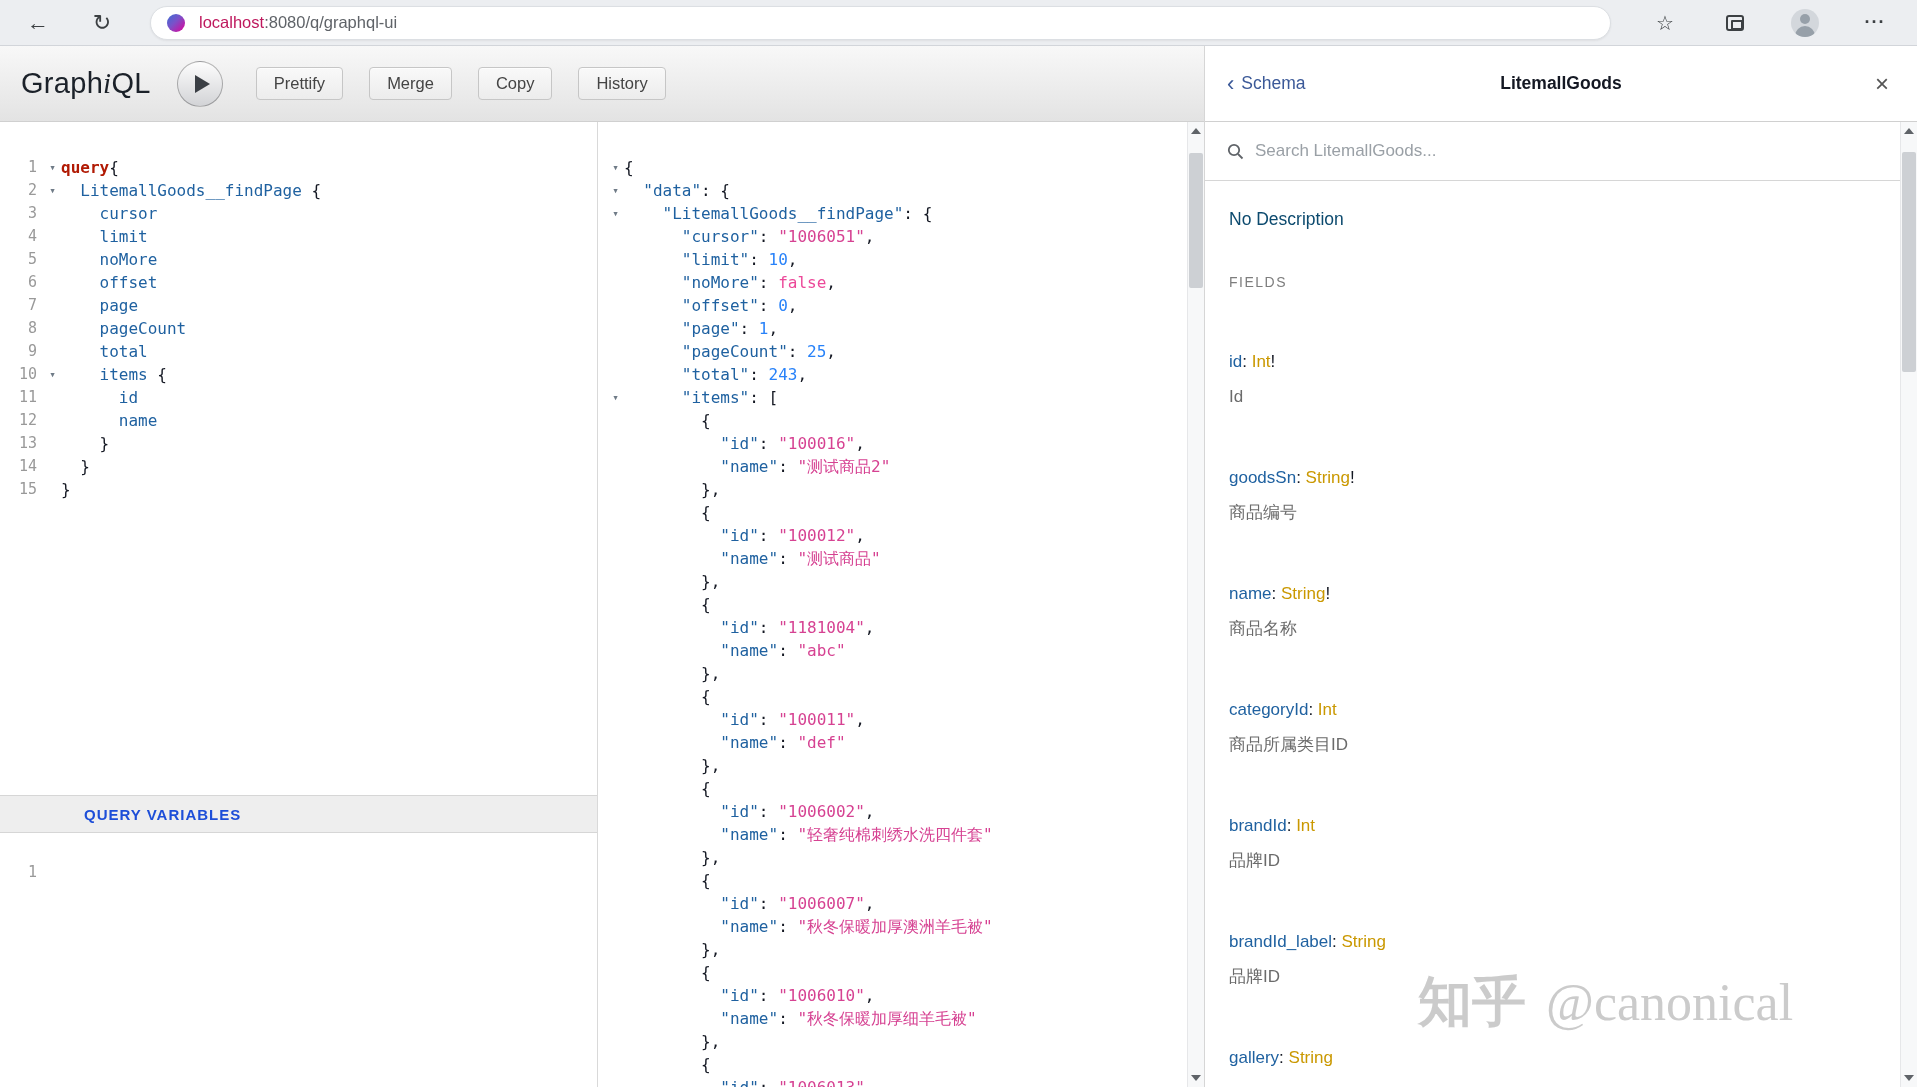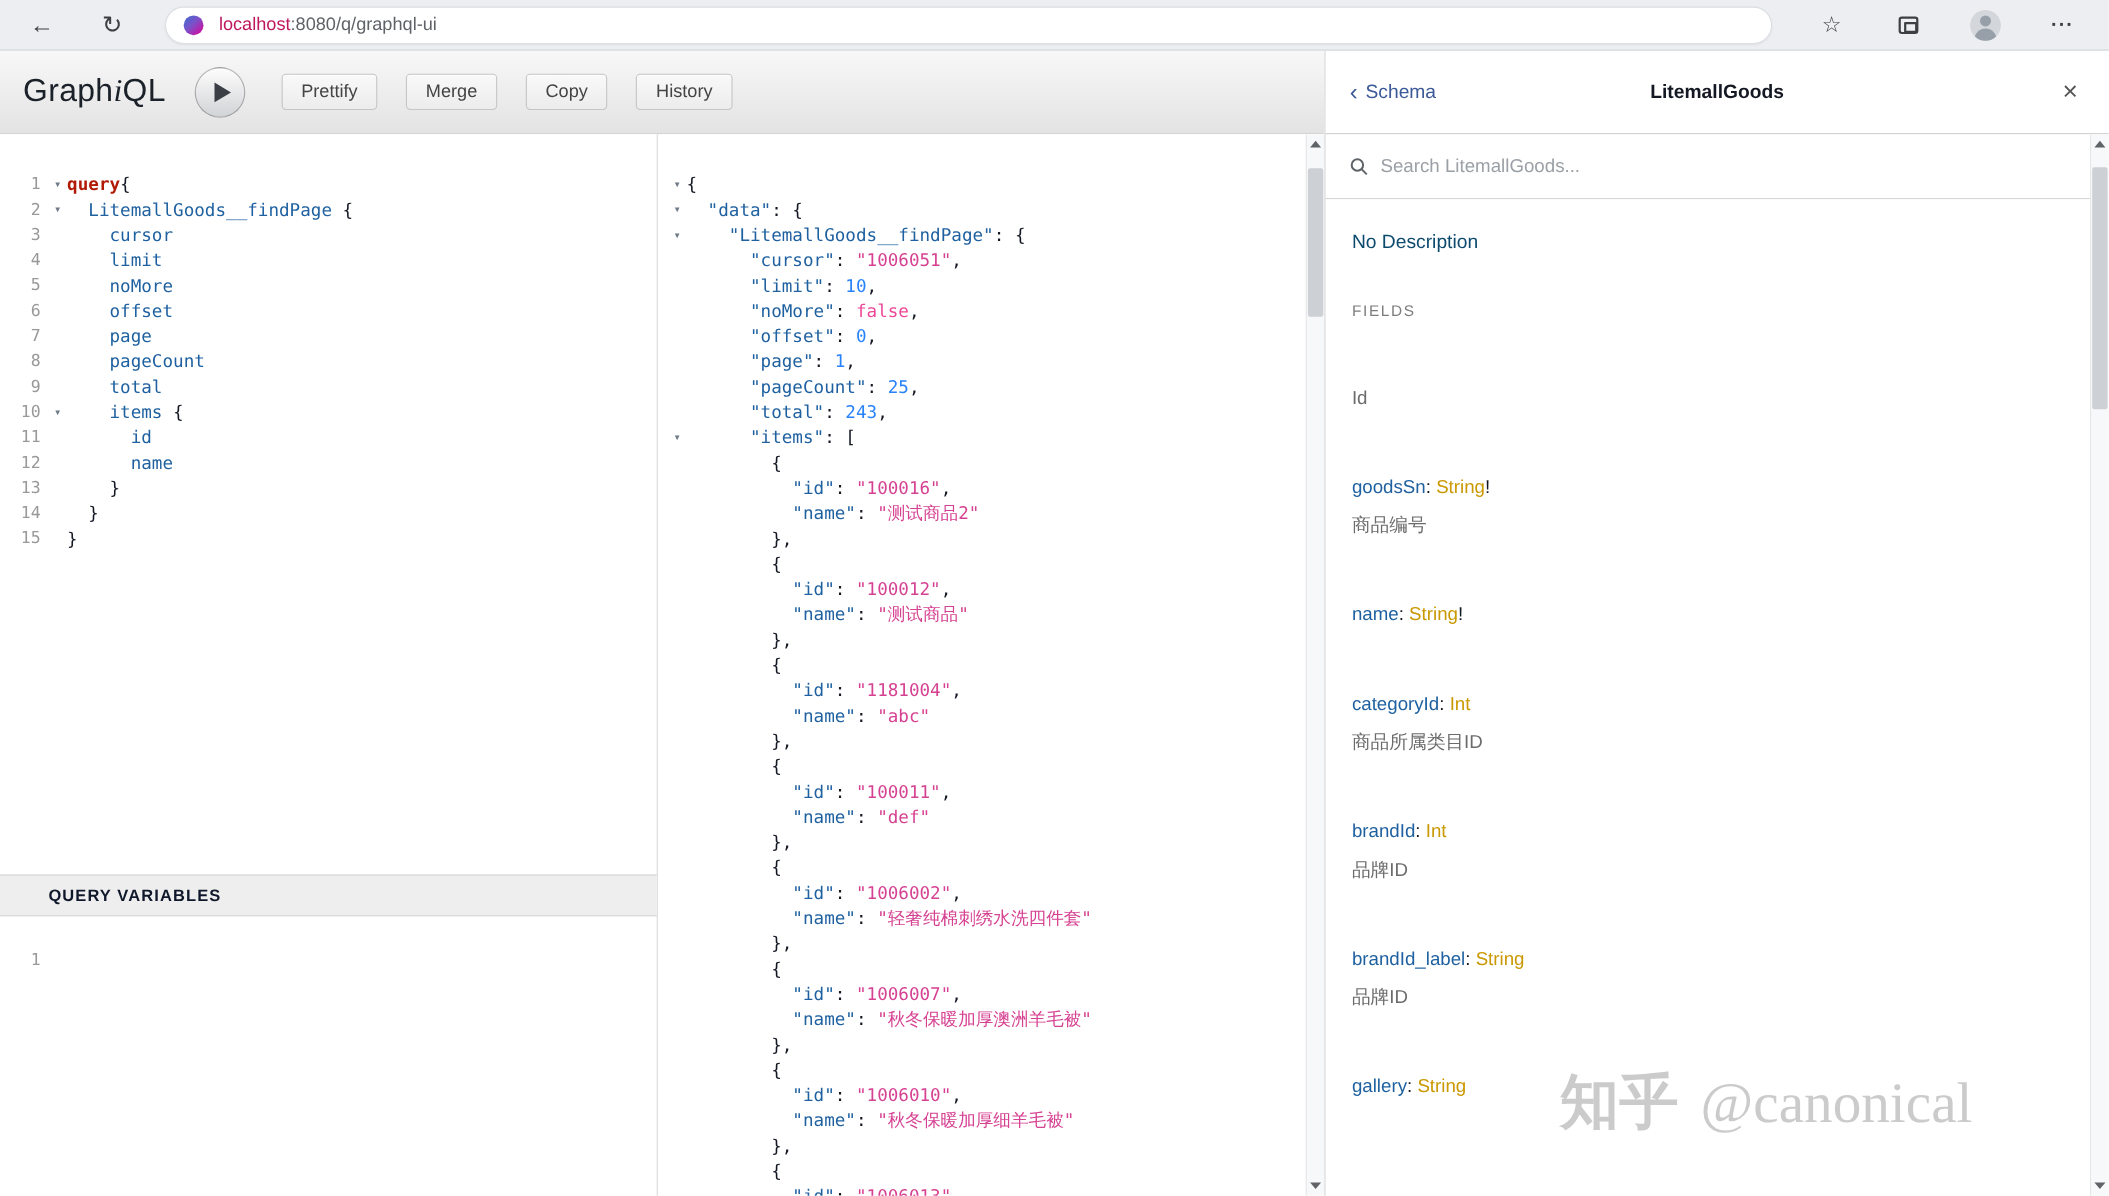--- a/index.html
+++ b/index.html
@@ -50,22 +50,22 @@
     background:linear-gradient(#f9f9f9,#ececec); border:1px solid #c6c6c6; border-radius:4px;
     box-shadow:inset 0 1px 0 rgba(255,255,255,.7); font-family:"Liberation Sans",sans-serif; }
   .tbtn:first-of-type { margin-left:33px; }
 
   .editors { position:absolute; top:76px; left:0; right:0; bottom:0; }
   .query-pane { position:absolute; left:0; top:0; bottom:0; width:598px;
     border-right:1px solid #d9d9d9; background:#fff; }
   .query-code { position:absolute; top:0; left:0; right:0; height:673px; overflow:hidden; padding-top:34px; }
   .variables { position:absolute; top:673px; left:0; right:0; bottom:0; }
   .var-title { height:38px; background:#eee; border-top:1px solid #d6d6d6; border-bottom:1px solid #d6d6d6;
-    color:#0f172a; font-weight:bold; font-size:15px; letter-spacing:1px;
-    display:flex; align-items:center; padding-left:44px; }
+    color:#1d4ed8; font-weight:bold; font-size:15px; letter-spacing:1px;
+    display:flex; align-items:center; padding-left:84px; }
   .var-code { padding-top:28px; }
   .result-pane { position:absolute; left:601px; top:0; right:0; bottom:0; background:#fff;
     overflow:hidden; padding-top:34px; }
   .result-code { margin-left:6px; }
 
   
   .cm-line { display:flex; height:23px; line-height:23px;
     font-family:"DejaVu Sans Mono", monospace; font-size:16px; }
   .gut { width:44px; flex:none; text-align:right; padding-right:7px; color:#999; font-size:15px; }
   .fold { width:17px; flex:none; font-size:11px; color:#6f7b87; text-align:center; cursor:pointer; }
@@ -452,28 +452,30 @@
         <circle cx="7" cy="7" r="5.2" fill="none" stroke="#5f6368" stroke-width="1.8"></circle>
         <line x1="11" y1="11" x2="15.5" y2="15.5" stroke="#5f6368" stroke-width="1.8"></line>
       </svg>
       <input type="text" placeholder="Search LitemallGoods..." style="">
     </div>
     <div class="doc-content">
       <div class="no-desc">No Description</div>
       <div class="fields-label">FIELDS</div>
       <div id="doc-fields-list">
           <div class="doc-field">
+            <div class="field-line"><span class="field-name">id</span><span class="field-colon">: </span><span class="field-type">Int</span><span class="field-bang">!</span></div>
             <div class="field-desc">Id</div>
           </div>
           <div class="doc-field">
             <div class="field-line"><span class="field-name">goodsSn</span><span class="field-colon">: </span><span class="field-type">String</span><span class="field-bang">!</span></div>
             <div class="field-desc">商品编号</div>
           </div>
           <div class="doc-field">
             <div class="field-line"><span class="field-name">name</span><span class="field-colon">: </span><span class="field-type">String</span><span class="field-bang">!</span></div>
+            <div class="field-desc">商品名称</div>
           </div>
           <div class="doc-field">
             <div class="field-line"><span class="field-name">categoryId</span><span class="field-colon">: </span><span class="field-type">Int</span></div>
             <div class="field-desc">商品所属类目ID</div>
           </div>
           <div class="doc-field">
             <div class="field-line"><span class="field-name">brandId</span><span class="field-colon">: </span><span class="field-type">Int</span></div>
             <div class="field-desc">品牌ID</div>
           </div>
           <div class="doc-field">

